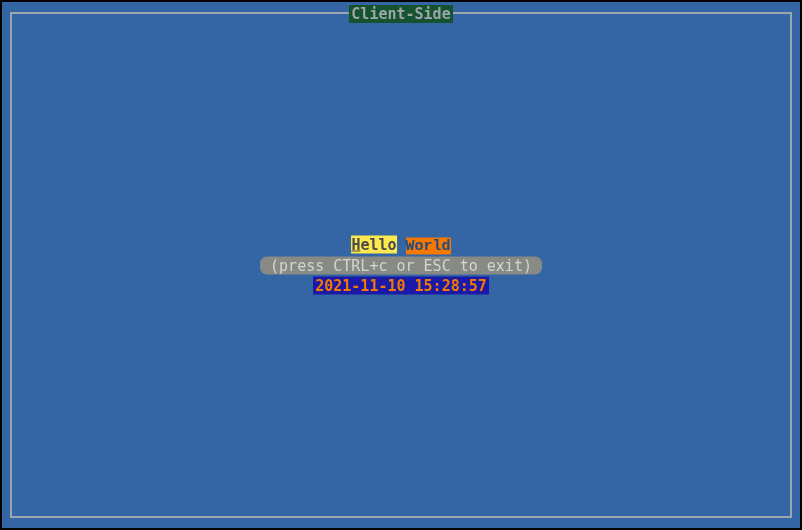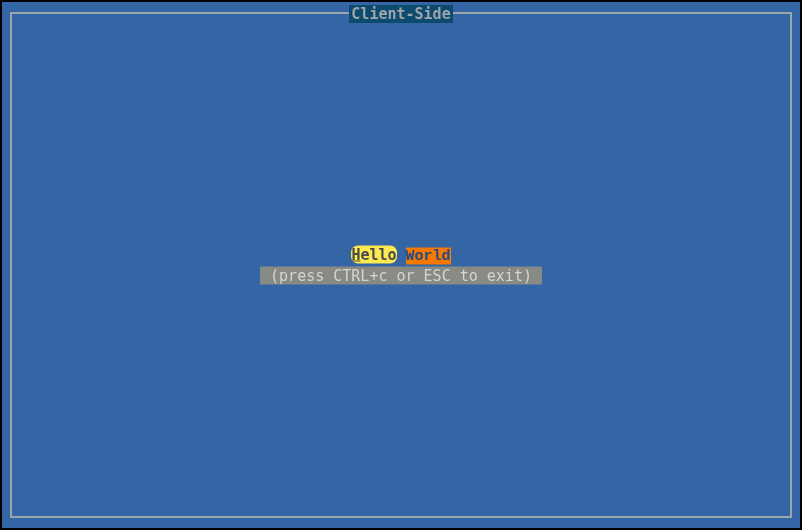--- a/index.html
+++ b/index.html
@@ -33,55 +33,55 @@
       border: 2px solid #9ea6ad;
     }
     .title-wrap {
       position: absolute;
       top: -9px;
       left: 0;
       right: 0;
       text-align: center;
     }
     .title {
-      background: #0c4a6e;
+      background: #14532d;
       color: #9ea6ad;
       font-weight: bold;
       padding: 0 2px;
     }
     .center-area {
       position: absolute;
       top: 50%;
       left: 50%;
       transform: translate(-50%, -50%);
       text-align: center;
       white-space: nowrap;
     }
     .hello-word {
       background: #fce94f;
       color: #4a4a4a;
       font-weight: bold;
-      border-radius: 7px;
     }
     .hello-underline {
       text-decoration: underline;
     }
     .world-word {
       background: #f57900;
       color: #204a87;
       font-weight: bold;
       font-family: Liberation Mono, monospace;
     }
     .hint-line {
       margin-top: 2px;
     }
     .hint-text {
       background: #888a85;
       color: #d3d7cf;
       padding: 0 10px;
+      border-radius: 7px;
     }
     .timestamp-line {
       margin-top: 2px;
     }
     .timestamp {
       background: #1a1aa6;
       color: #f57900;
       font-weight: bold;
       padding: 0 2px;
     }
@@ -94,15 +94,18 @@
     <div class="title-wrap">
       <span class="title">Client-Side</span>
     </div>
     <div class="center-area">
       <div>
         <span class="hello-word"><span class="hello-underline">H</span><span>ello</span></span><span> </span><span class="world-word">World</span>
       </div>
       <div class="hint-line">
         <span class="hint-text">(press CTRL+c or ESC to exit)</span>
       </div>
+      <div class="timestamp-line">
+        <span class="timestamp">2021-11-10 15:28:57</span>
+      </div>
     </div>
   </div>
 </div>
 
 </body></html>

